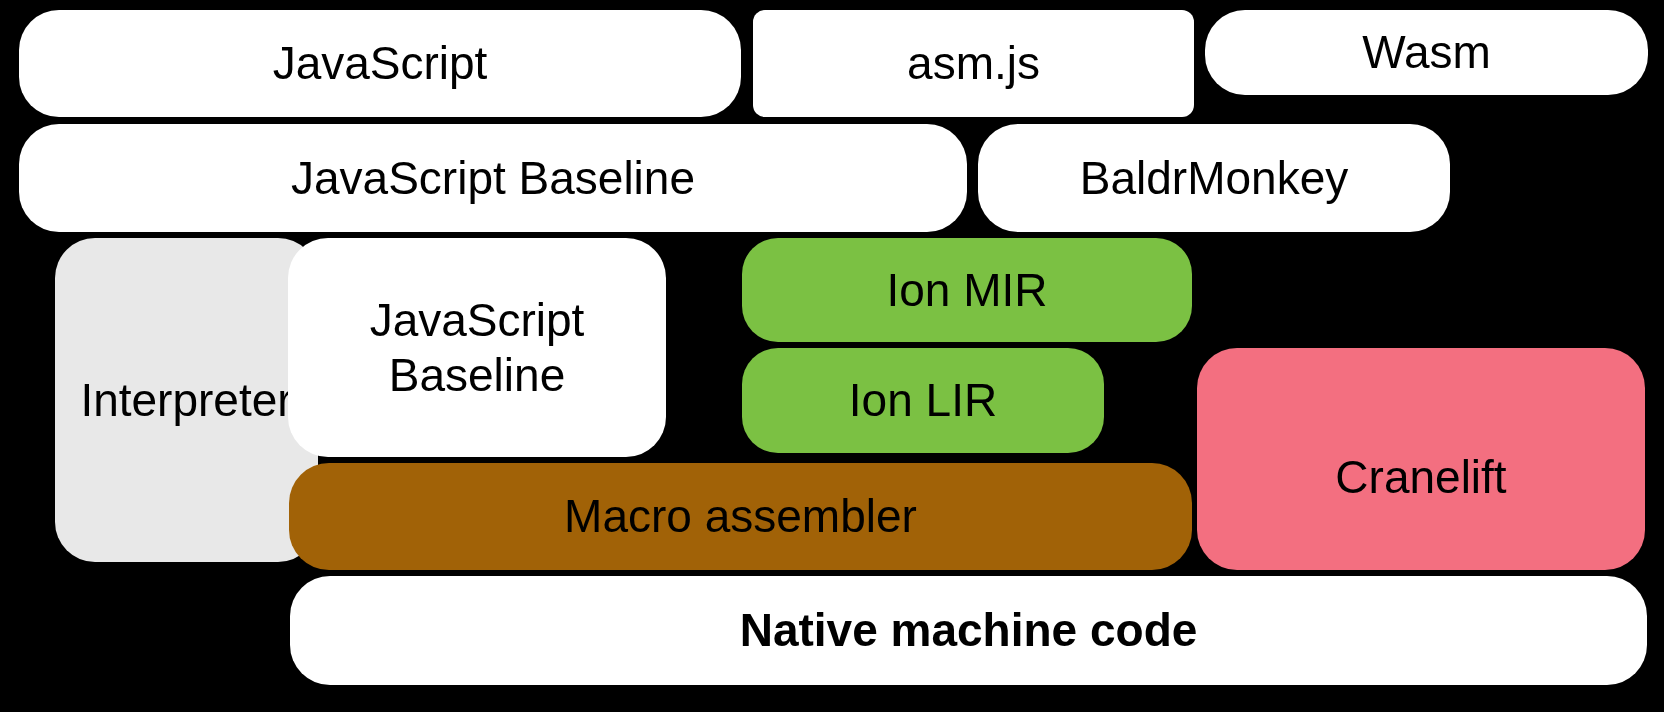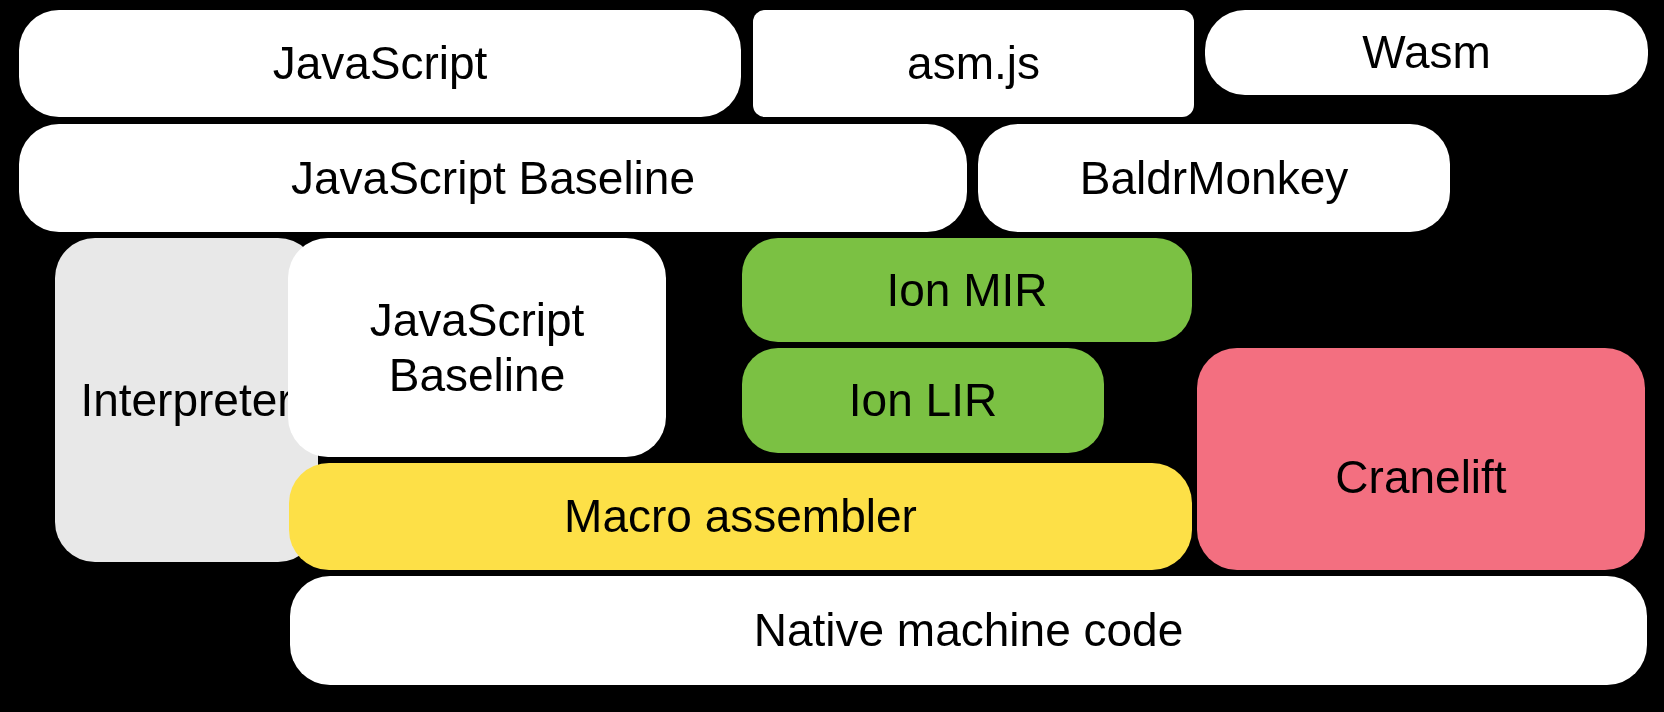--- a/index.html
+++ b/index.html
@@ -82,21 +82,21 @@
   </div>
 
   <div class="box b-ion-lir" style="background: rgb(123, 193, 67);">
     <span class="label" style="color: rgb(0, 0, 0);">Ion LIR</span>
   </div>
 
   <div class="box b-cranelift" style="background: rgb(243, 111, 128);">
     <span class="label" style="color: rgb(0, 0, 0); margin-top: 36px;">Cranelift</span>
   </div>
 
-  <div class="box b-macro" style="background: #fde047;">
+  <div class="box b-macro" style="background: #a16207;">
     <span class="label" style="color: rgb(0, 0, 0);">Macro assembler</span>
   </div>
 
   <div class="box b-native" style="background: rgb(255, 255, 255);">
-    <span class="label" style="color: rgb(0, 0, 0);">Native machine code</span>
+    <span class="label" style="color: rgb(0, 0, 0); font-weight: bold;">Native machine code</span>
   </div>
 
 </div>
 
 </body></html>

